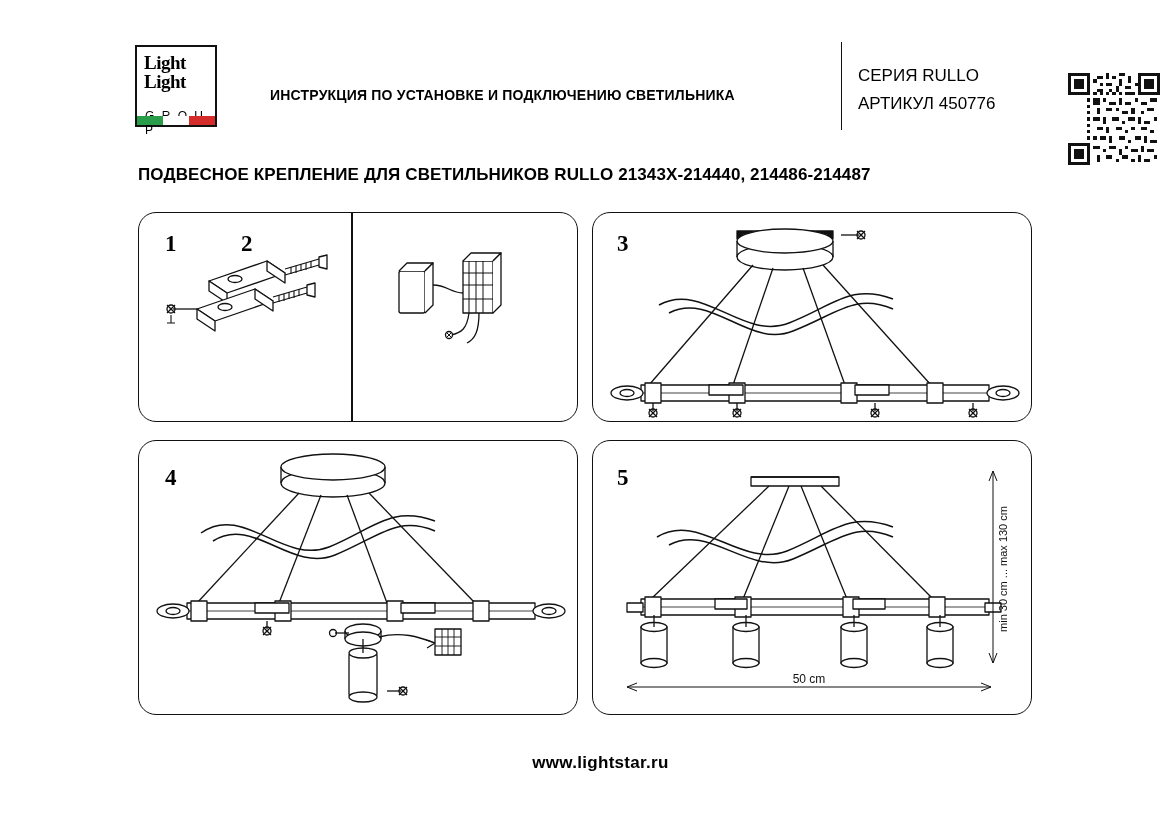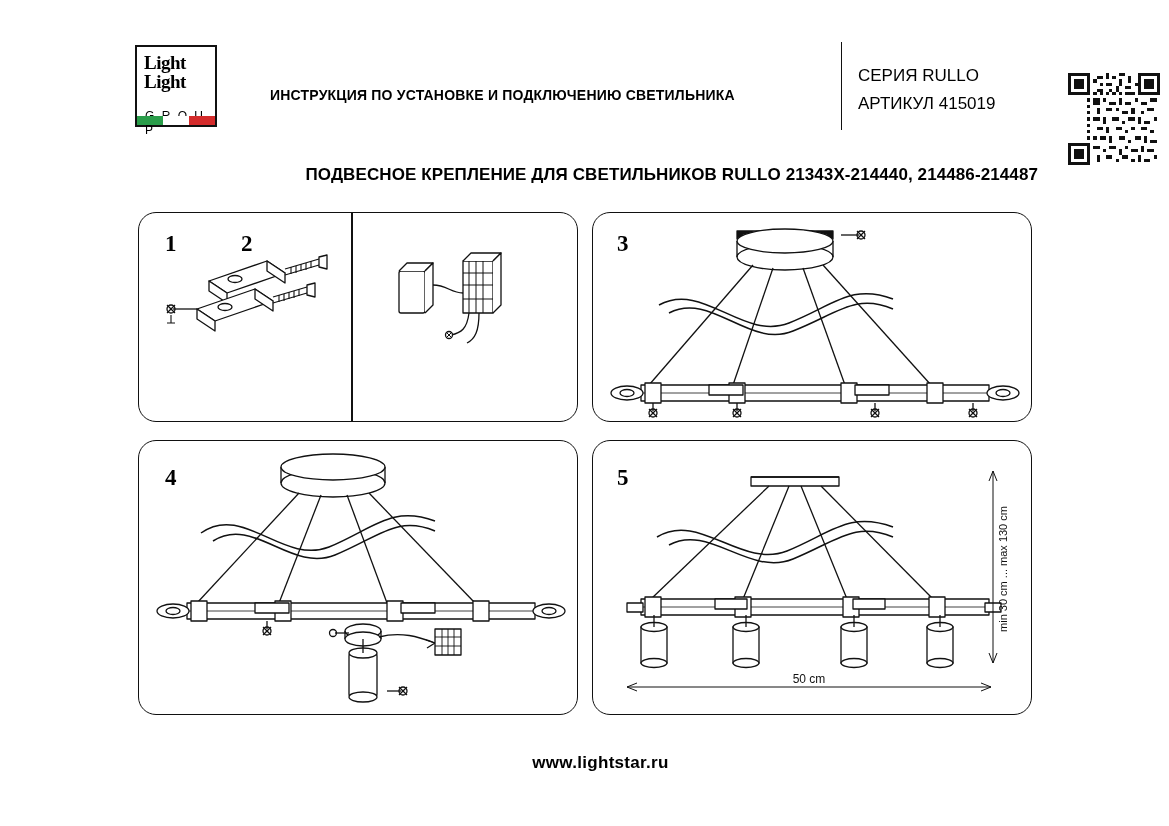--- a/index.html
+++ b/index.html
@@ -110,21 +110,20 @@
 
   
   .subtitle {
     position: absolute;
     left: 138px;
     top: 165px;
     width: 900px;
     font-size: 17px;
     font-weight: bold;
     letter-spacing: 0.1px;
-    text-align: right;
   }
 
   
   .panel {
     position: absolute;
     border: 1.6px solid #111;
     border-radius: 18px;
     box-sizing: border-box;
     background: #fff;
   }
@@ -180,21 +179,21 @@
         <span style="background:#d42b2b"></span>
       </div>
     </div>
 
     <div class="title-main">ИНСТРУКЦИЯ ПО УСТАНОВКЕ И ПОДКЛЮЧЕНИЮ СВЕТИЛЬНИКА</div>
 
     <div class="header-divider"></div>
 
     <div class="series-block">
       <div>СЕРИЯ RULLO</div>
-      <div>АРТИКУЛ 415019</div>
+      <div>АРТИКУЛ 450776</div>
     </div>
 
     <div class="qr">
       <svg width="92" height="92" viewBox="0 0 29 29" shape-rendering="crispEdges">
         <rect width="29" height="29" fill="#fff"></rect>
         <g fill="#111">
 
           <rect x="0" y="0" width="7" height="1"></rect>
             <rect x="0" y="6" width="7" height="1"></rect>
           <rect x="0" y="0" width="1" height="7"></rect>

